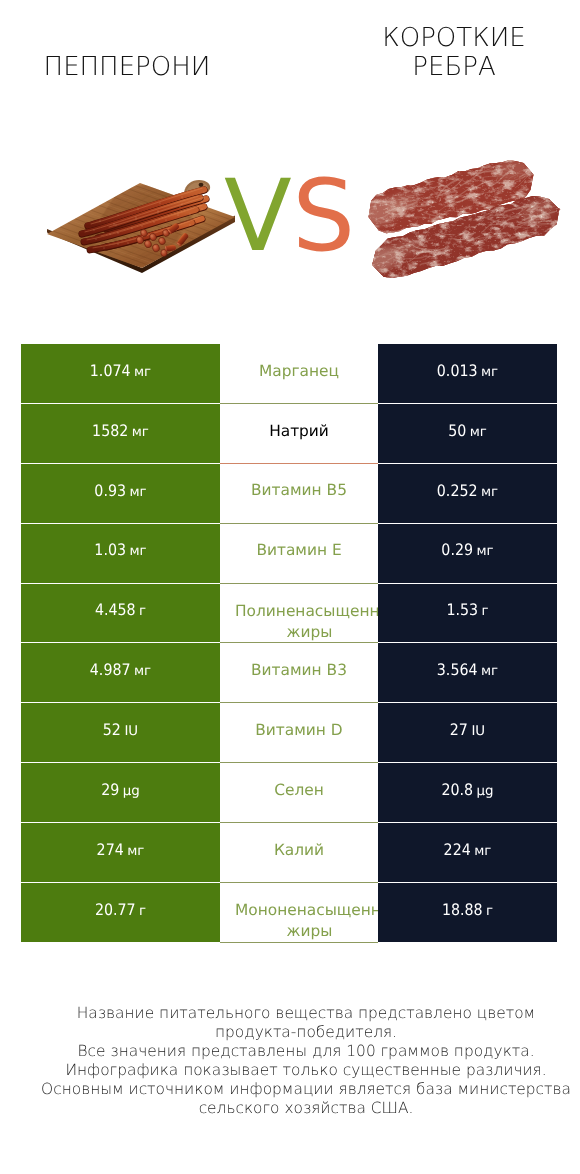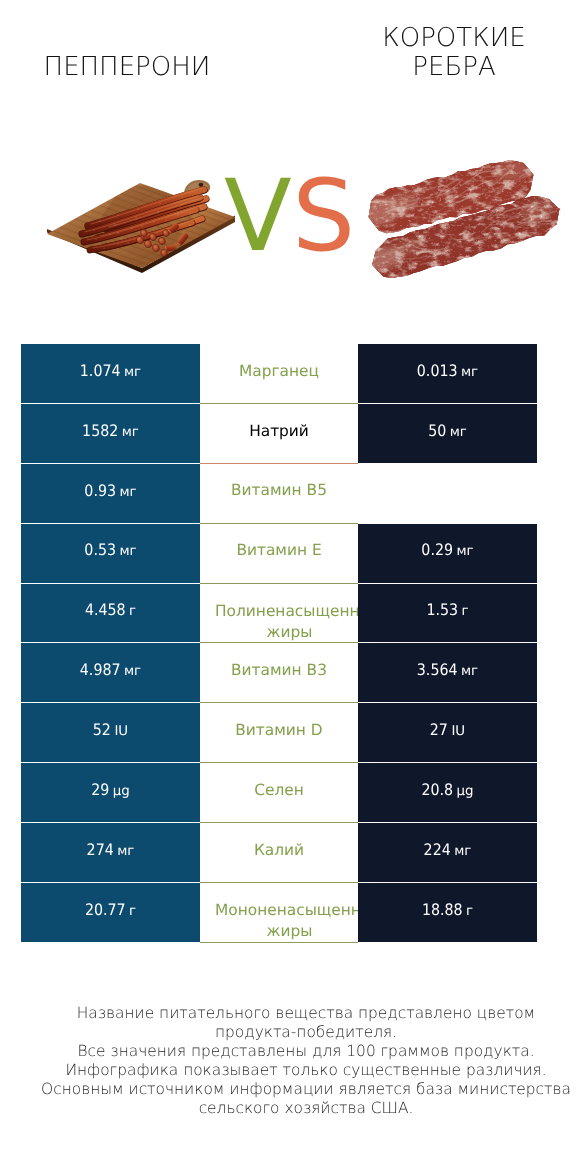--- a/index.html
+++ b/index.html
@@ -16,21 +16,21 @@
   .hero-left{position:absolute;left:44px;top:176px;}
   .hero-right{position:absolute;left:362px;top:156px;}
   .vs{position:absolute;left:224px;top:180px;font-size:99px;line-height:74px;font-weight:400;letter-spacing:0.4px;}
   .vs .v{color:#81a52f;}
   .vs .s{color:#e26f4a;}
 
   
   .table{position:absolute;left:21px;top:344px;width:537px;}
   .row{display:flex;height:58.9px;margin-bottom:1px;}
   .cell{box-sizing:border-box;display:flex;align-items:center;justify-content:center;}
-  .c-left{width:179px;background:#0c4a6e;color:#ffffff;}
+  .c-left{width:199px;background:#4d7c0f;color:#ffffff;}
   .c-mid{width:158px;background:#ffffff;text-align:center;overflow:hidden;position:relative;height:59.9px;}
   .c-right{width:179px;background:#0f172a;color:#ffffff;}
   .val{font-size:15.8px;white-space:nowrap;line-height:1;position:relative;top:-2.5px;font-stretch:condensed;}
   .val .u{font-size:13.4px;margin-left:3.5px;font-stretch:normal;}
   .nm{font-size:15.4px;line-height:20.5px;white-space:nowrap;position:relative;top:-2.5px;}
   .nm.wrap{white-space:normal;width:179px;text-indent:15px;position:absolute;left:0;top:50%;transform:translateY(-12.5px);}
   .w-left{border-bottom:1px solid #8d9a5e;}
   .w-right{border-bottom:1px solid #d08668;}
   .t-left{color:#84a04c;}
   .t-right{color:#000000;}
@@ -425,24 +425,27 @@
         <span class="val"><span>50</span><span class="u">мг</span></span>
       </div>
     </div>
     <div class="row">
       <div class="cell c-left">
         <span class="val"><span>0.93</span><span class="u">мг</span></span>
       </div>
       <div class="cell c-mid w-left">
         <span class="nm t-left">Витамин B5</span>
       </div>
-    </div>
-    <div class="row">
-      <div class="cell c-left">
-        <span class="val"><span>0.53</span><span class="u">мг</span></span>
+      <div class="cell c-right">
+        <span class="val"><span>0.252</span><span class="u">мг</span></span>
+      </div>
+    </div>
+    <div class="row">
+      <div class="cell c-left">
+        <span class="val"><span>1.03</span><span class="u">мг</span></span>
       </div>
       <div class="cell c-mid w-left">
         <span class="nm t-left">Витамин E</span>
       </div>
       <div class="cell c-right">
         <span class="val"><span>0.29</span><span class="u">мг</span></span>
       </div>
     </div>
     <div class="row">
       <div class="cell c-left">

